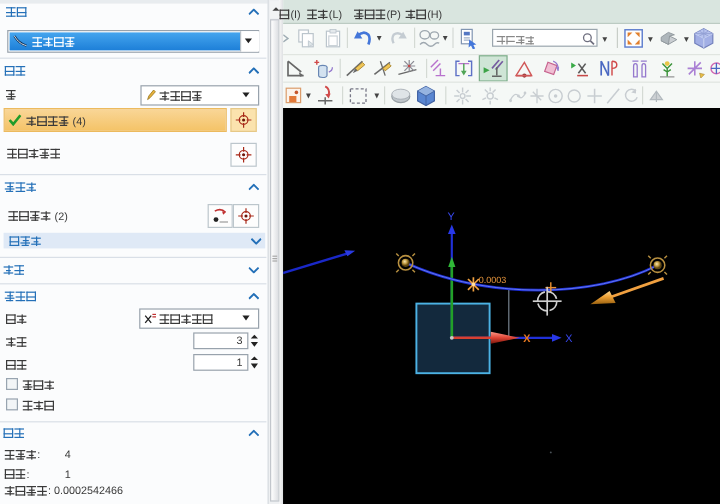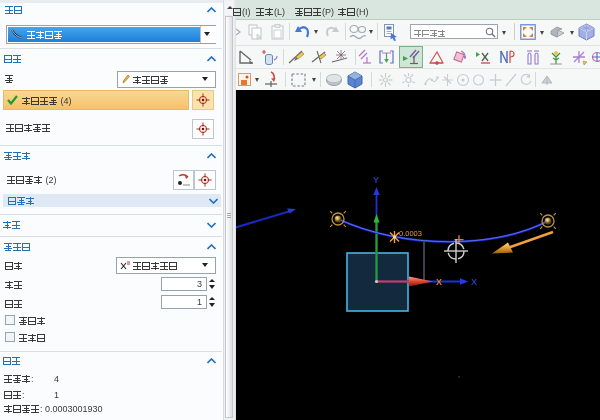--- a/index.html
+++ b/index.html
@@ -182,21 +182,21 @@
   <div class="cb" style="left:5px;top:332px;"></div>
   <div class="abs" style="left:19px;top:333px;"><i class="q q1"></i><i class="q q3"></i><i class="q q2"></i></div>
   <div class="sep" style="top:351px;"></div>
 
   <div class="abs hdr" style="left:3px;top:356px;"><i class="q q2"></i><i class="q q1"></i></div>
   <svg class="chv" style="left:207px;top:358px;" viewBox="0 0 9 6">
         <polyline points="0.5,5 4.5,1 8.5,5" fill="none" stroke="#2470b8" stroke-width="1.6"></polyline>
       </svg>
   <div class="abs" style="left:4px;top:374px;"><i class="q q1"></i><i class="q q4"></i><i class="q q3"></i><span>:</span><span class="abs" style="left:50px;top:0;">4</span></div>
   <div class="abs" style="left:4px;top:390px;"><i class="q q2"></i><i class="q q1"></i><span>:</span><span class="abs" style="left:50px;top:0;">1</span></div>
-  <div class="abs" style="left:4px;top:404px;"><i class="q q3"></i><i class="q q2"></i><i class="q q4"></i><i class="q q1"></i><span>: 0.0003001930</span></div>
+  <div class="abs" style="left:4px;top:404px;"><i class="q q3"></i><i class="q q2"></i><i class="q q4"></i><i class="q q1"></i><span>: 0.0002542466</span></div>
 </div>
 
 <div class="abs" style="left:223px;top:0;width:10px;height:420px;background:#eef0f2;border-left:1px solid #d8dce0;box-sizing:border-box;">
   <div class="abs" style="left:0.5px;top:1px;width:9px;height:14px;background:#f2f4f5;">
         <i class="da" style="left:2px;top:5px;border-top:none;border-bottom:3.5px solid #444;border-left-width:3px;border-right-width:3px;"></i>
       </div>
   <div class="abs" style="left:0.5px;top:16px;width:8px;height:402px;background:linear-gradient(90deg,#ffffff,#dcdee2);border:1px solid #c2c6cc;box-sizing:border-box;">
     <div class="abs" style="left:1.5px;top:196px;width:4px;height:1px;background:#a8a8a8;"></div>
     <div class="abs" style="left:1.5px;top:198px;width:4px;height:1px;background:#a8a8a8;"></div>
     <div class="abs" style="left:1.5px;top:200px;width:4px;height:1px;background:#a8a8a8;"></div>

